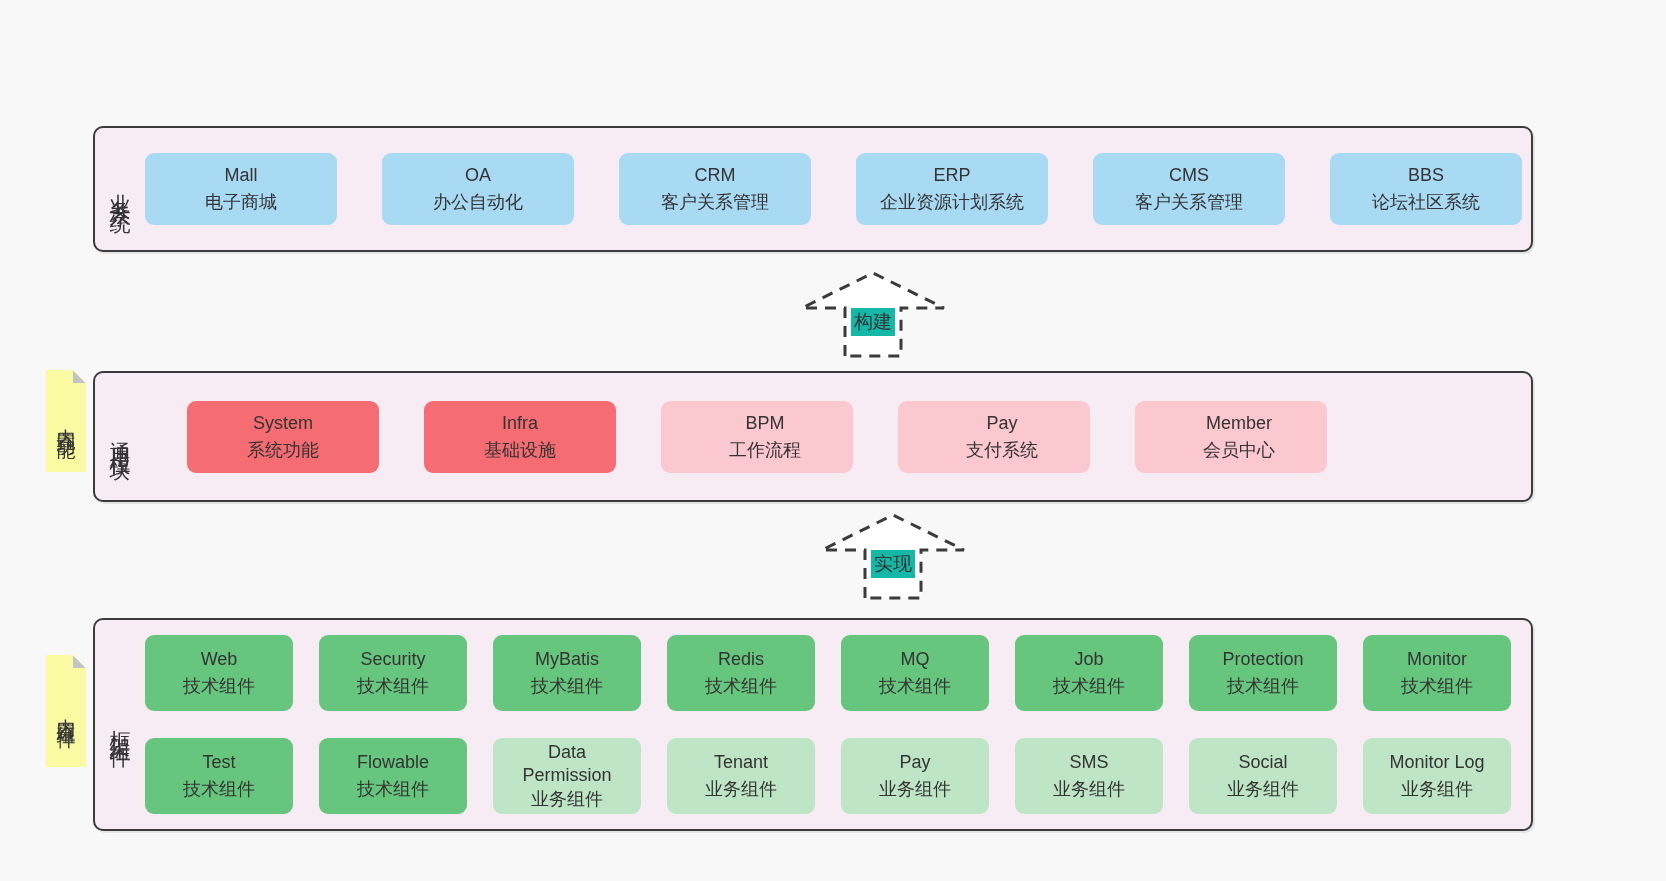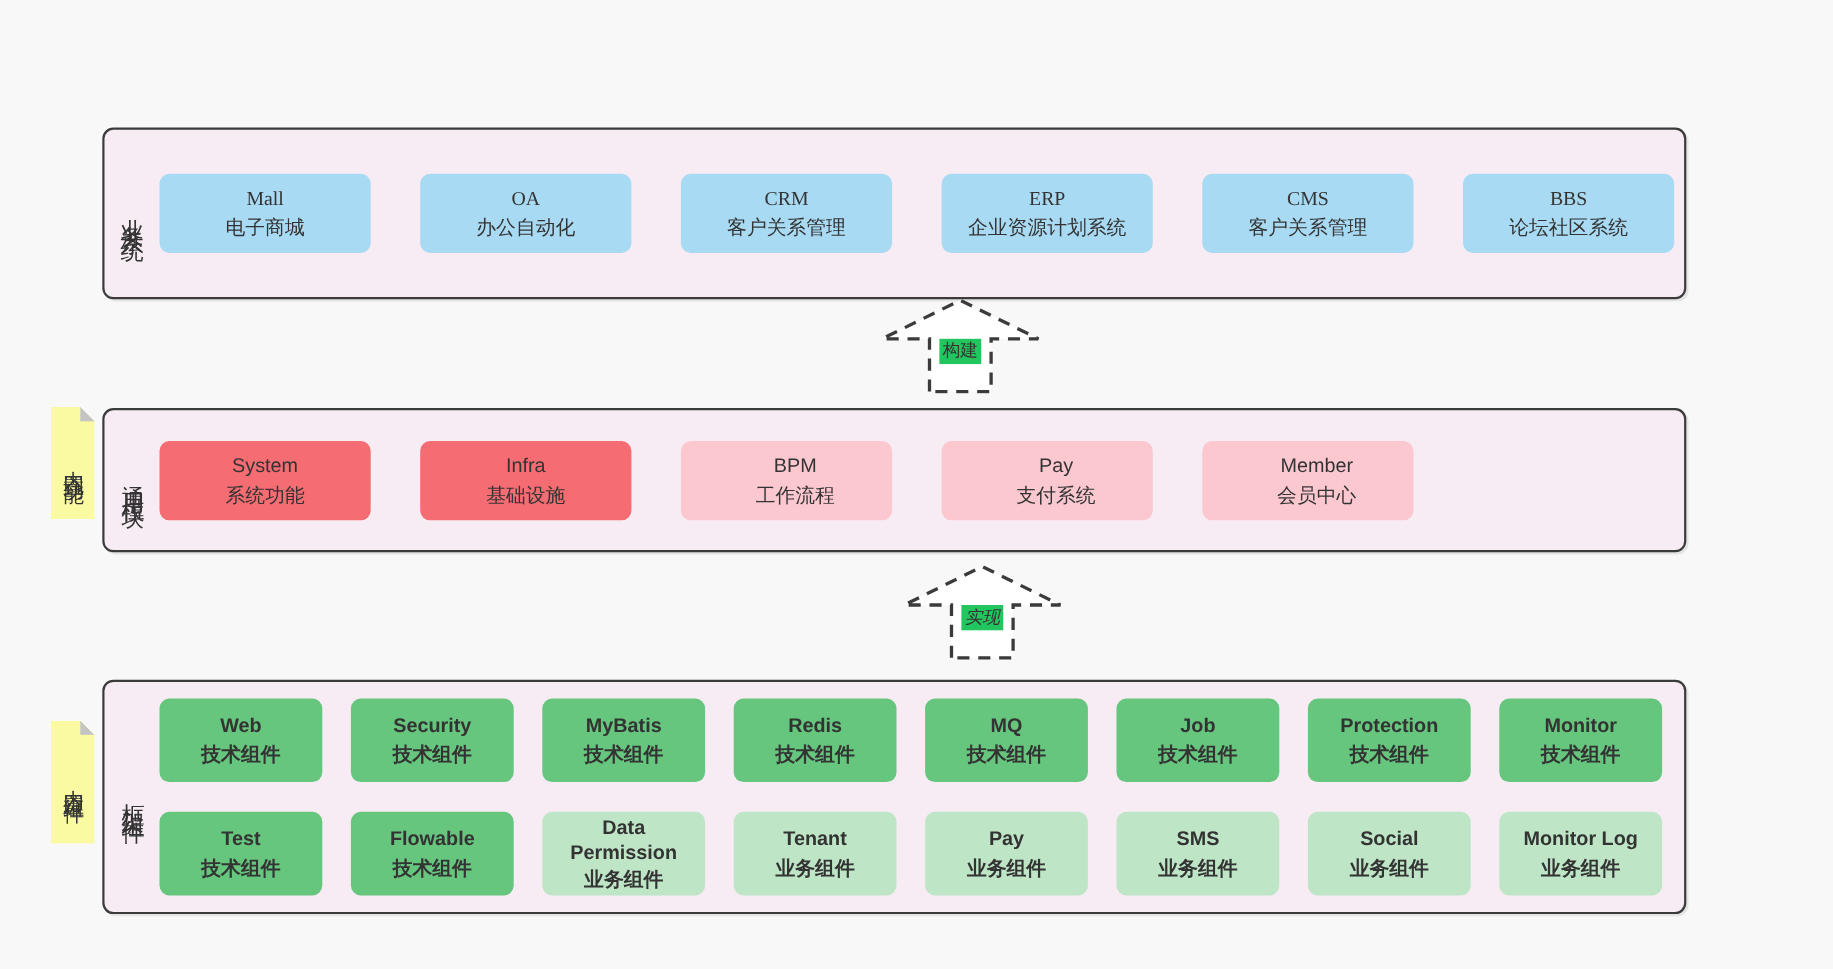--- a/index.html
+++ b/index.html
@@ -15,38 +15,38 @@
 
   
   .panel {
     position: absolute; left: 93px; width: 1440px;
     background: #f7ecf4;
     border: 2px solid #3b3b3b;
     border-radius: 10px;
     display: flex;
     box-shadow: 2px 2px 0 rgba(0,0,0,0.08);
   }
-  #panel-business   { top: 116px; height: 156px; font-family: Liberation Serif, serif; }
-  #panel-modules    { top: 371px; height: 131px; }
+  #panel-business   { top: 126px; height: 126px; }
+  #panel-modules    { top: 371px; height: 131px; gap: 42px; }
   #panel-components { top: 618px; height: 213px; }
 
   .v-label {
     flex: 0 0 50px;
     display: flex; align-items: center; justify-content: center;
     writing-mode: vertical-rl; text-orientation: upright;
     font-size: 21px; letter-spacing: 6px; color: #333;
   }
 
   .row6 {
     flex: 1; display: flex; align-items: center;
     gap: 45px;
   }
   .grid8 {
     flex: 1; display: flex; flex-direction: column;
-    justify-content: center; gap: 27px; font-weight: bold;
+    justify-content: center; gap: 27px;
   }
   .row8 { display: flex; gap: 26px; }
 
   
   .box {
     border-radius: 9px;
     display: flex; flex-direction: column;
     align-items: center; justify-content: center;
     text-align: center;
     font-size: 18px; line-height: 1.5;
@@ -76,27 +76,27 @@
     background: linear-gradient(to bottom left, rgba(0,0,0,0) 50%, #c4c4c4 50%);
   }
   .sticky-text {
     writing-mode: vertical-rl; text-orientation: upright;
     font-size: 19px; letter-spacing: 4px; color: #333;
   }
 
   
   .arrow { position: absolute; width: 150px; height: 88px; }
   #arrow-build     { left: 798px; top: 270px; }
-  #arrow-implement { left: 818px; top: 512px; font-style: italic; }
+  #arrow-implement { left: 818px; top: 512px; }
   .arrow svg { display: block; }
   .arrow-label {
     position: absolute; top: 38px; left: 50%;
     transform: translateX(-50%);
-    background: #22c55e; padding: 1px 3px;
-    font-size: 16px; white-space: nowrap;
+    background: #14b8a6; padding: 1px 3px;
+    font-size: 19px; white-space: nowrap;
   }
 </style>
 </head>
 <body>
 
 <div class="panel" id="panel-business">
   <div class="v-label">业务系统</div>
   <div class="row6">
     <div class="box big blue">
       <div class="t">Mall</div>

